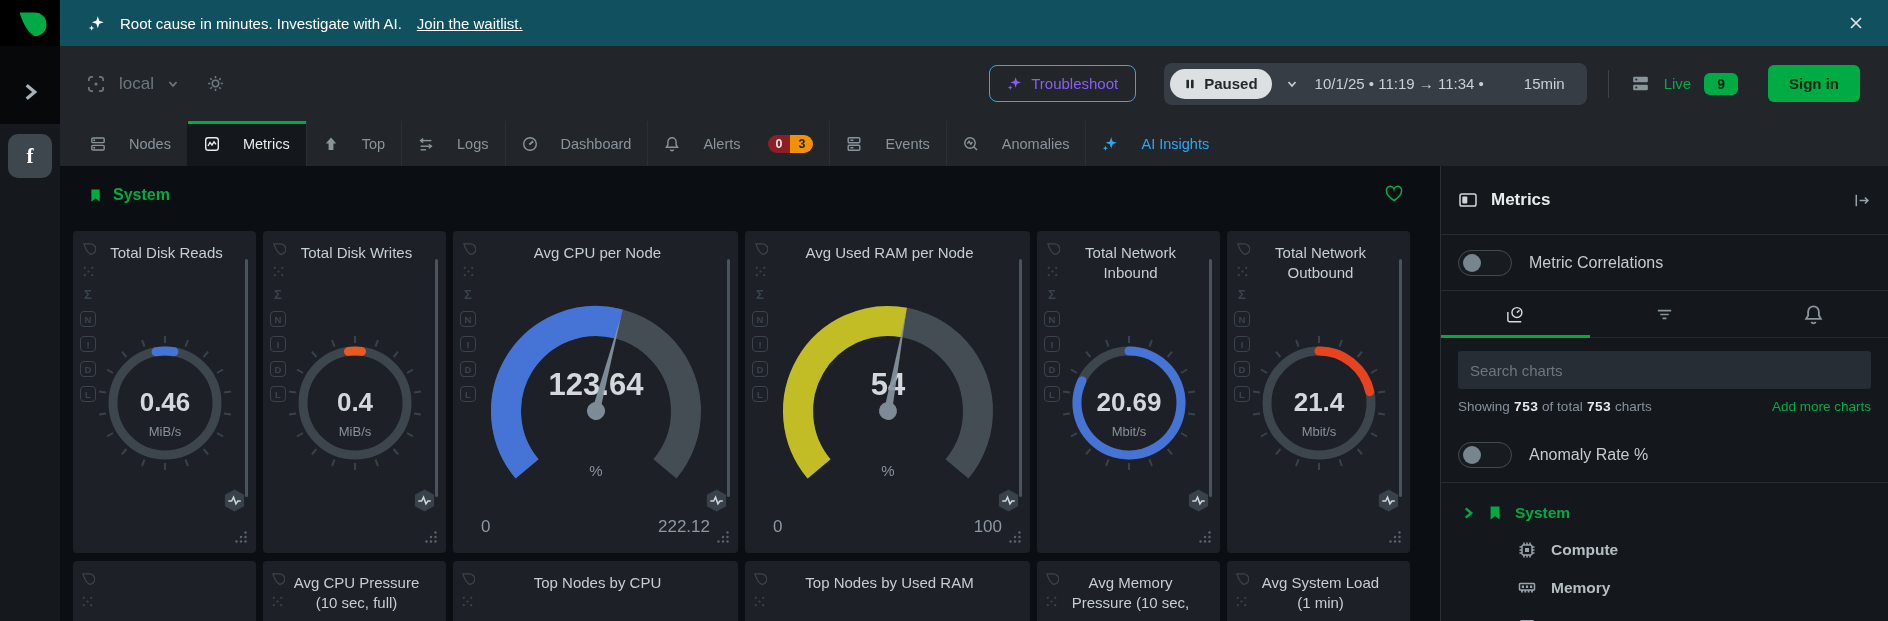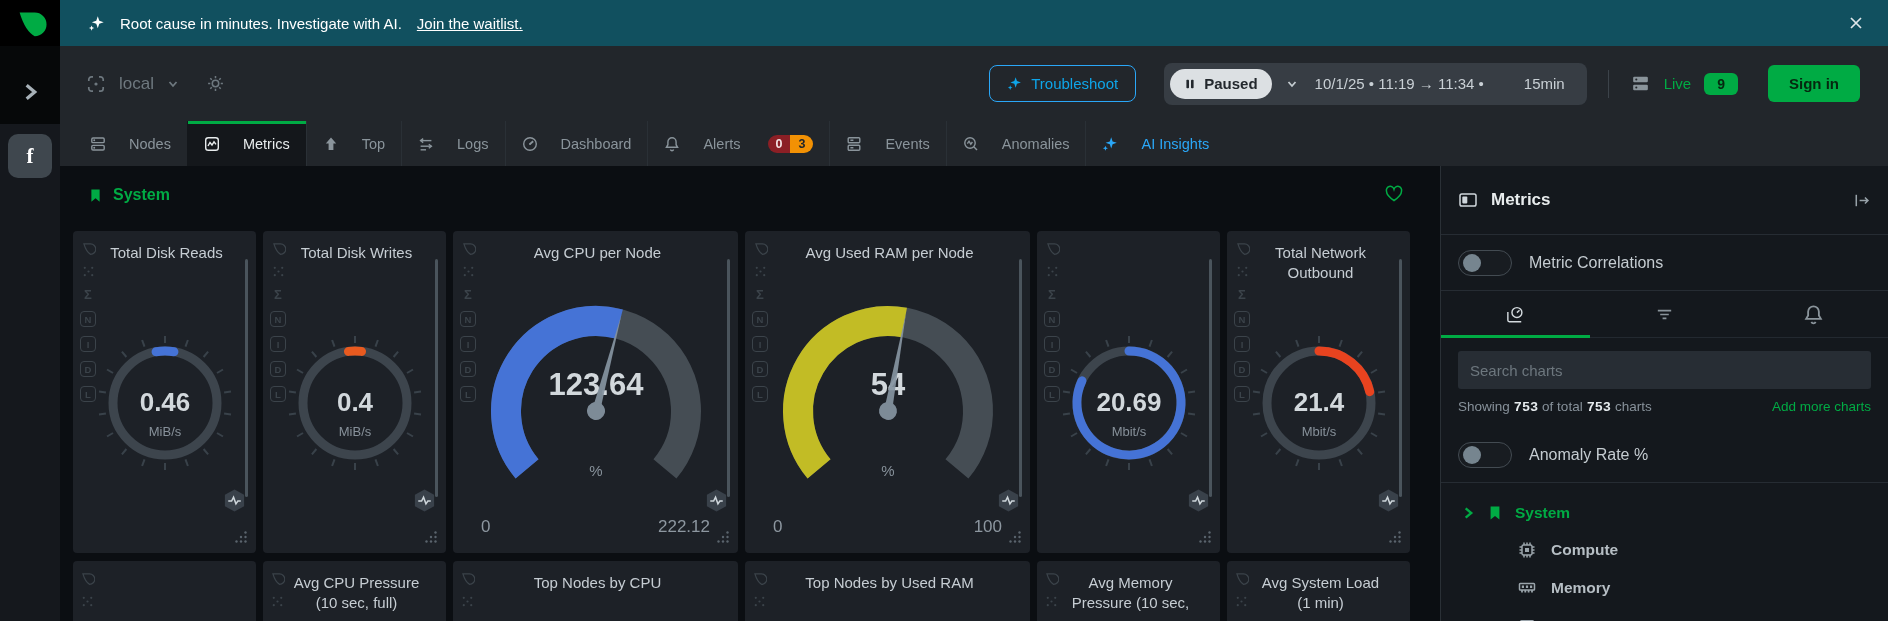--- a/index.html
+++ b/index.html
@@ -22,21 +22,21 @@
   .rail-chevron { margin-top:36px; color:#a7b1b8; width:20px; height:20px; }
   .space-btn { margin-top:32px; width:44px; height:44px; border-radius:10px; background:#3f474e; color:#fff; font-family:"Liberation Serif","DejaVu Serif",serif; font-weight:700; font-size:21px; display:flex; align-items:center; justify-content:center; cursor:pointer; }
   .col { flex:1; display:flex; flex-direction:column; min-width:0; }
 
   
   .hdr { height:75px; flex:none; background:#22262b; display:flex; align-items:center; padding:0 28px 0 26px; }
   .hdr-left { display:flex; align-items:center; gap:13px; color:#6e787f; }
   .node-name { font-size:17px; color:#6e787f; }
   .hdr-left .gear { margin-left:14px; }
   .hdr-right { margin-left:auto; display:flex; align-items:center; }
-  .btn-troubleshoot { display:flex; align-items:center; gap:9px; height:37px; padding:0 17px; border:1px solid #2aa7f8; border-radius:8px; background:transparent; color:#0ea5e9; font-size:15px; cursor:pointer; }
+  .btn-troubleshoot { display:flex; align-items:center; gap:9px; height:37px; padding:0 17px; border:1px solid #2aa7f8; border-radius:8px; background:transparent; color:#8b5cf6; font-size:15px; cursor:pointer; }
   .time-group { margin-left:28px; height:42px; background:#373d44; border-radius:8px; display:flex; align-items:center; padding:0 16px 0 6px; }
   .paused-pill { height:30px; background:#dce0e3; color:#23282d; border-radius:16px; display:flex; align-items:center; gap:8px; padding:0 14px; font-size:15px; font-weight:700; cursor:pointer; }
   .time-group .chev { margin-left:14px; color:#c3cbd0; width:12px; height:12px; cursor:pointer; }
   .date-range { margin-left:17px; font-size:15px; color:#c9d0d5; }
   .duration { margin-left:40px; margin-right:6px; font-size:15px; color:#c9d0d5; }
   .hdiv { width:1px; height:28px; background:#3c434a; margin:0 21px; }
   .live-label { margin-left:13px; color:#00ab44; font-size:15px; }
   .live-badge { margin-left:13px; background:#00ab44; color:#05270f; font-size:14px; font-weight:700; border-radius:6px; padding:3px 13px; cursor:pointer; }
   .btn-signin { margin-left:30px; background:#00ab44; color:#05270f; border:none; border-radius:6px; font-size:15px; font-weight:700; padding:10px 21px; cursor:pointer; }
   .nodes-ico { color:#8a949b; }
@@ -581,20 +581,21 @@
                       <circle cx="3" cy="11" r="1.2"></circle>
                       <circle cx="11" cy="11" r="1.2"></circle>
                     </svg>
                   </span>
                   <span class="rail-sigma">Σ</span>
                   <span class="rail-letter">N</span>
                   <span class="rail-letter">I</span>
                   <span class="rail-letter">D</span>
                   <span class="rail-letter">L</span>
                 </div>
+                <div class="card-title">Total Network Inbound</div>
                 <div class="pie-wrap">
                   <svg width="150" height="150" viewBox="0 0 150 150">
                     <line x1="75.0" y1="12.0" x2="75.0" y2="5.0" stroke="#39424a" stroke-width="2"></line>
                     <line x1="95.5" y1="15.6" x2="97.9" y2="9.0" stroke="#39424a" stroke-width="2"></line>
                     <line x1="113.6" y1="26.0" x2="118.1" y2="20.7" stroke="#39424a" stroke-width="2"></line>
                     <line x1="127.0" y1="42.0" x2="133.0" y2="38.5" stroke="#39424a" stroke-width="2"></line>
                     <line x1="134.1" y1="61.6" x2="141.0" y2="60.4" stroke="#39424a" stroke-width="2"></line>
                     <line x1="134.1" y1="82.4" x2="141.0" y2="83.6" stroke="#39424a" stroke-width="2"></line>
                     <line x1="127.0" y1="102.0" x2="133.0" y2="105.5" stroke="#39424a" stroke-width="2"></line>
                     <line x1="113.6" y1="118.0" x2="118.1" y2="123.3" stroke="#39424a" stroke-width="2"></line>

